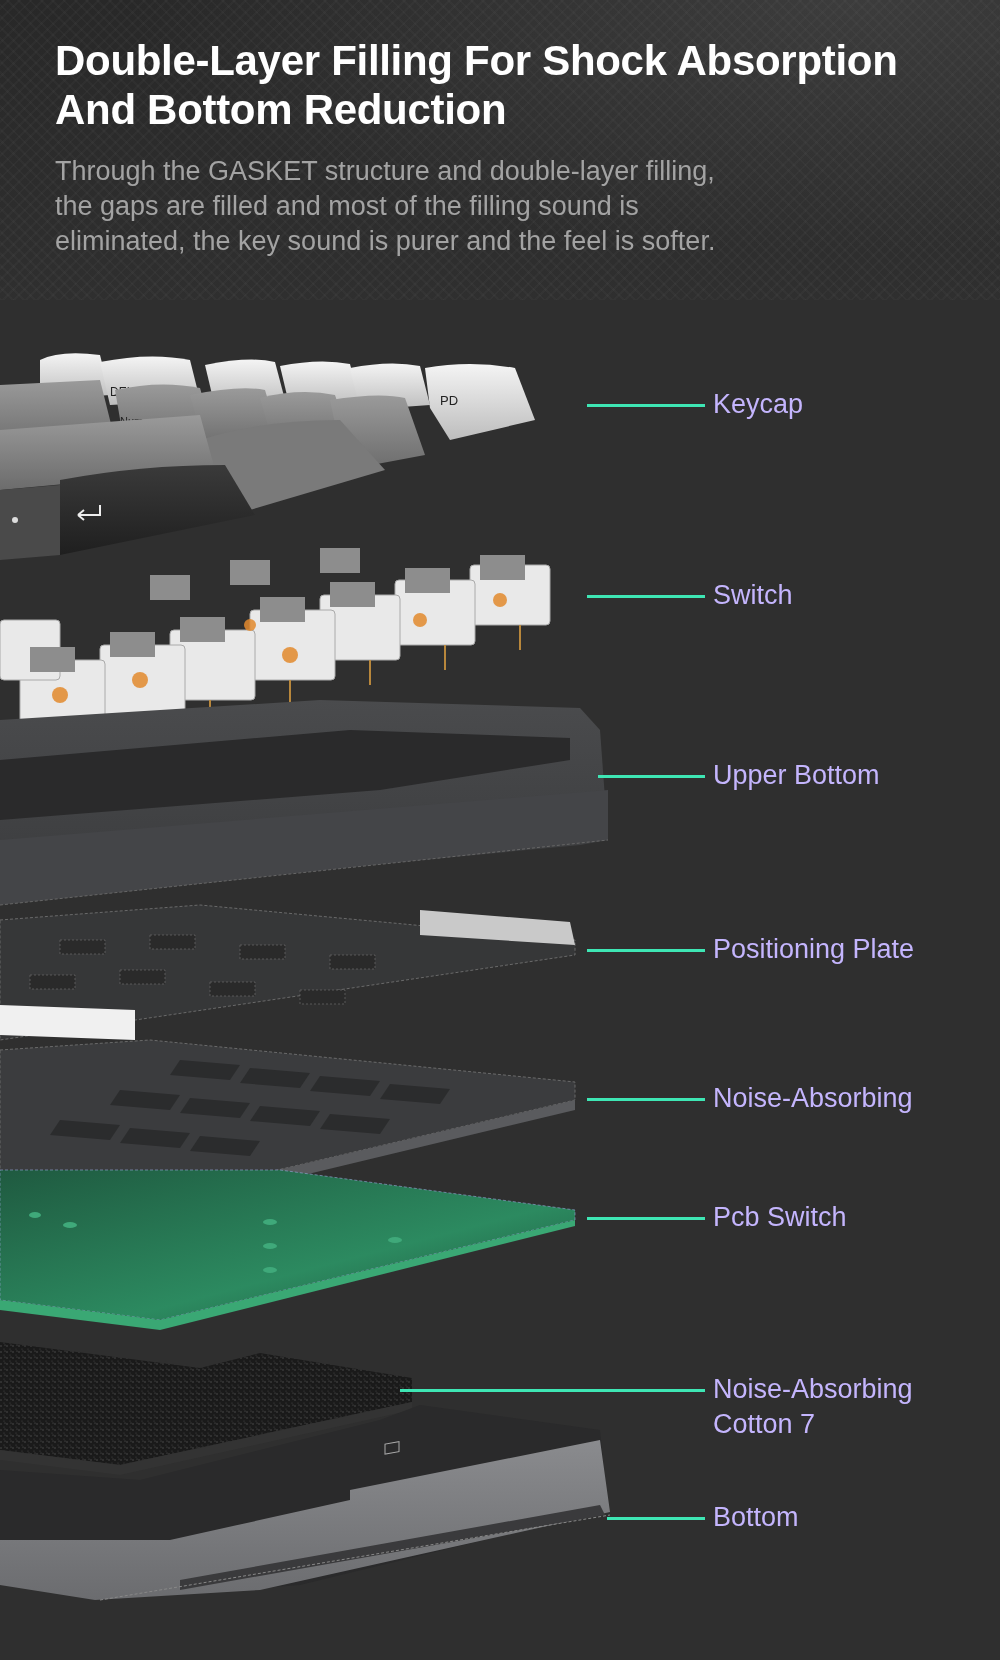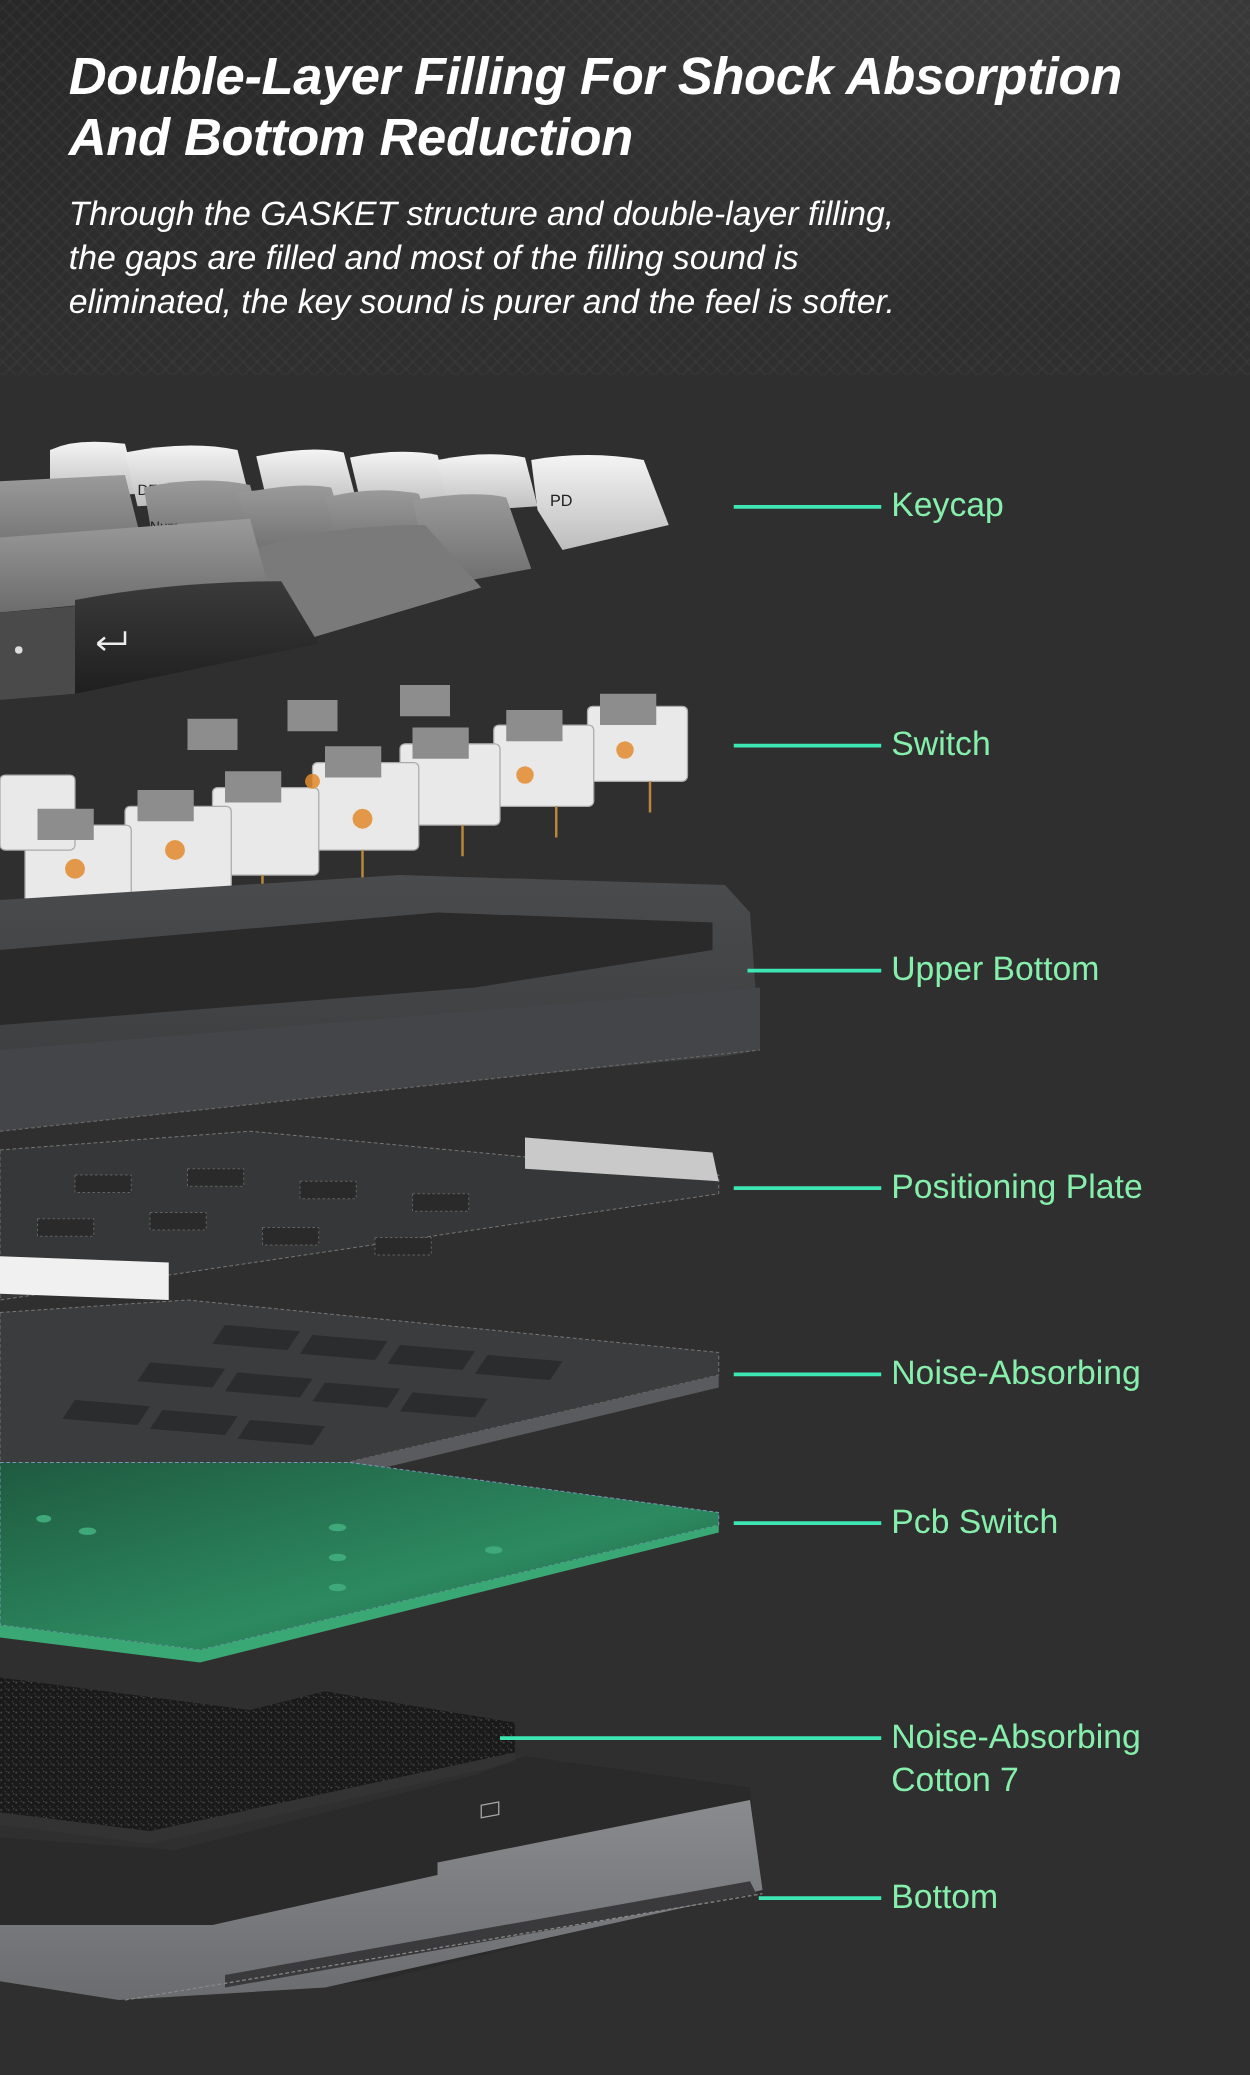--- a/index.html
+++ b/index.html
@@ -11,36 +11,36 @@
     position: relative;
   }
   .bg-texture {
     position: absolute; left: 0; top: 0; width: 1000px; height: 300px;
     background:
       radial-gradient(ellipse at 85% 0%, rgba(120,120,120,0.25), rgba(0,0,0,0) 60%),
       repeating-linear-gradient(45deg, rgba(255,255,255,0.025) 0 2px, rgba(0,0,0,0) 2px 8px),
       repeating-linear-gradient(-45deg, rgba(255,255,255,0.025) 0 2px, rgba(0,0,0,0) 2px 8px),
       linear-gradient(180deg, #282828 0%, #2f2f2f 100%);
   }
-  .header { position: absolute; left: 55px; top: 36px; width: 900px; font-style: italic; }
+  .header { position: absolute; left: 55px; top: 36px; width: 900px; }
   .title {
     font-weight: bold; font-size: 42px; line-height: 49px; margin: 0;
     letter-spacing: -0.3px;
   }
   .subtitle {
-    margin-top: 20px; font-size: 27px; line-height: 35px; color: #ffffff;
+    margin-top: 20px; font-size: 27px; line-height: 35px; color: #a3a3a3;
     width: 740px;
   }
   .subtitle span { display: block; }
   .callout { position: absolute; left: 0; width: 1000px; height: 0; }
   .leader {
     position: absolute; height: 3px; background: #3ee6b4;
   }
   .label {
-    position: absolute; left: 713px; font-size: 27px; line-height: 35px; color: #86efac;
+    position: absolute; left: 713px; font-size: 27px; line-height: 35px; color: #c4b5fd;
     white-space: nowrap;
   }
   .label span { display: block; }
 </style>
 </head>
 <body>
 
 <div class="bg-texture"></div>
 
 <div class="header">

